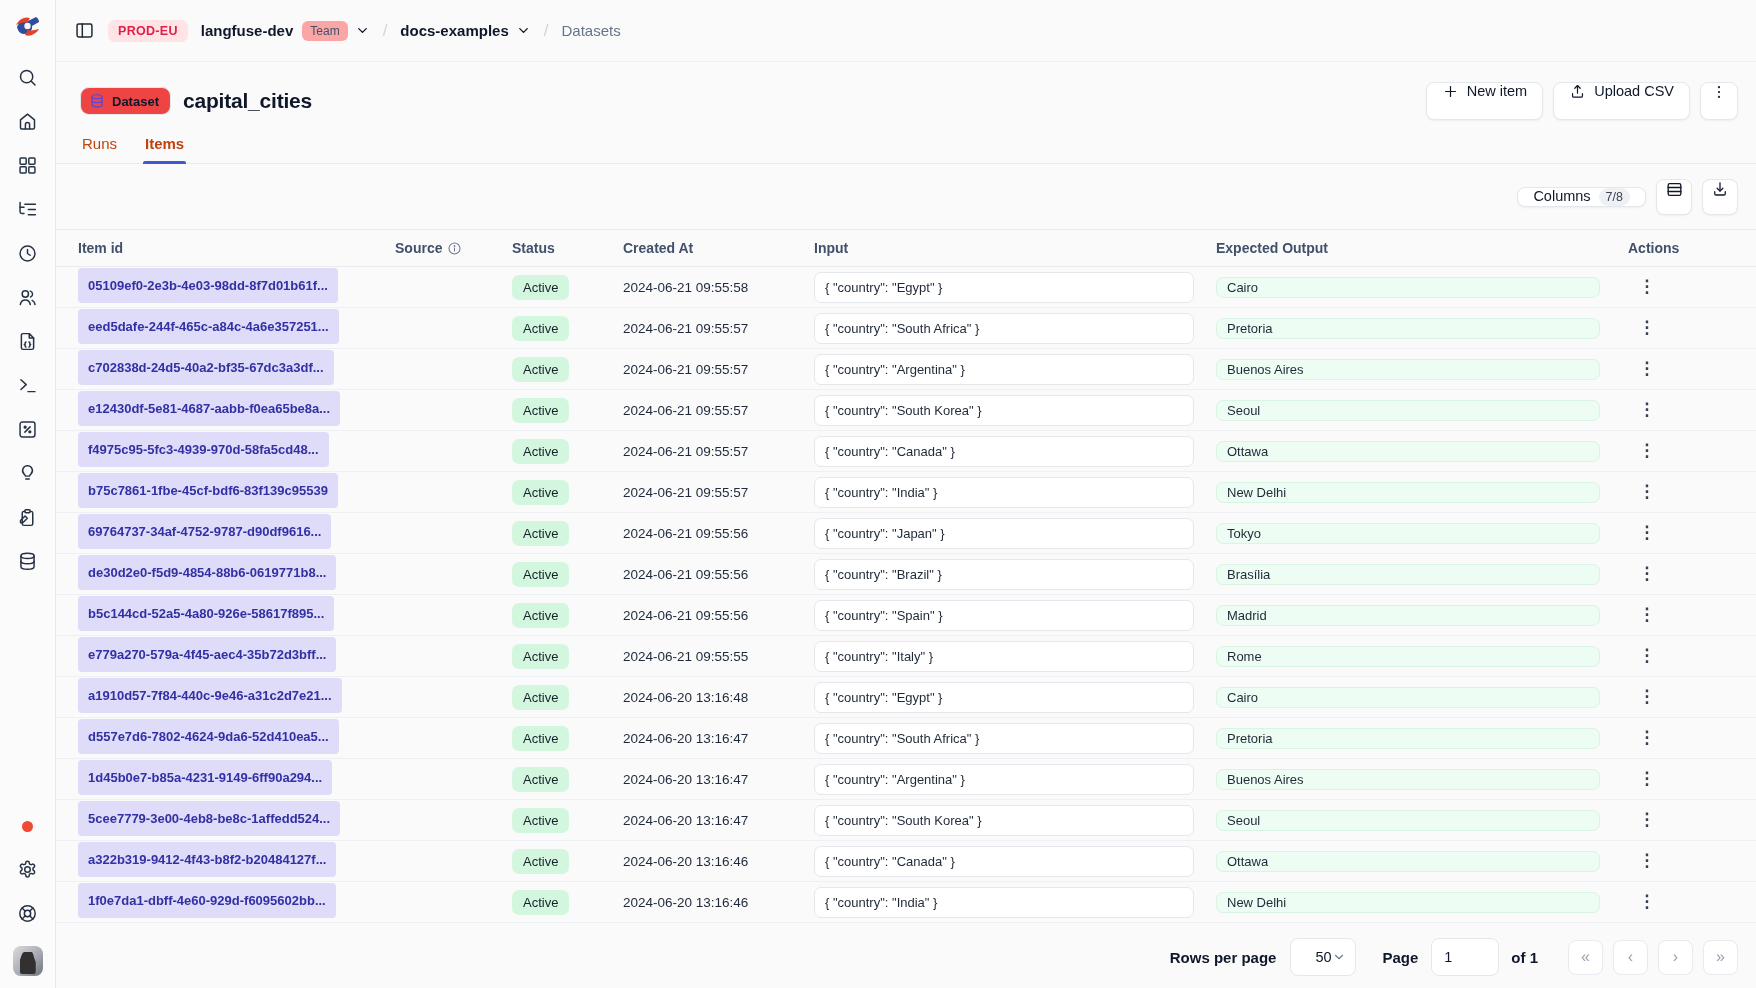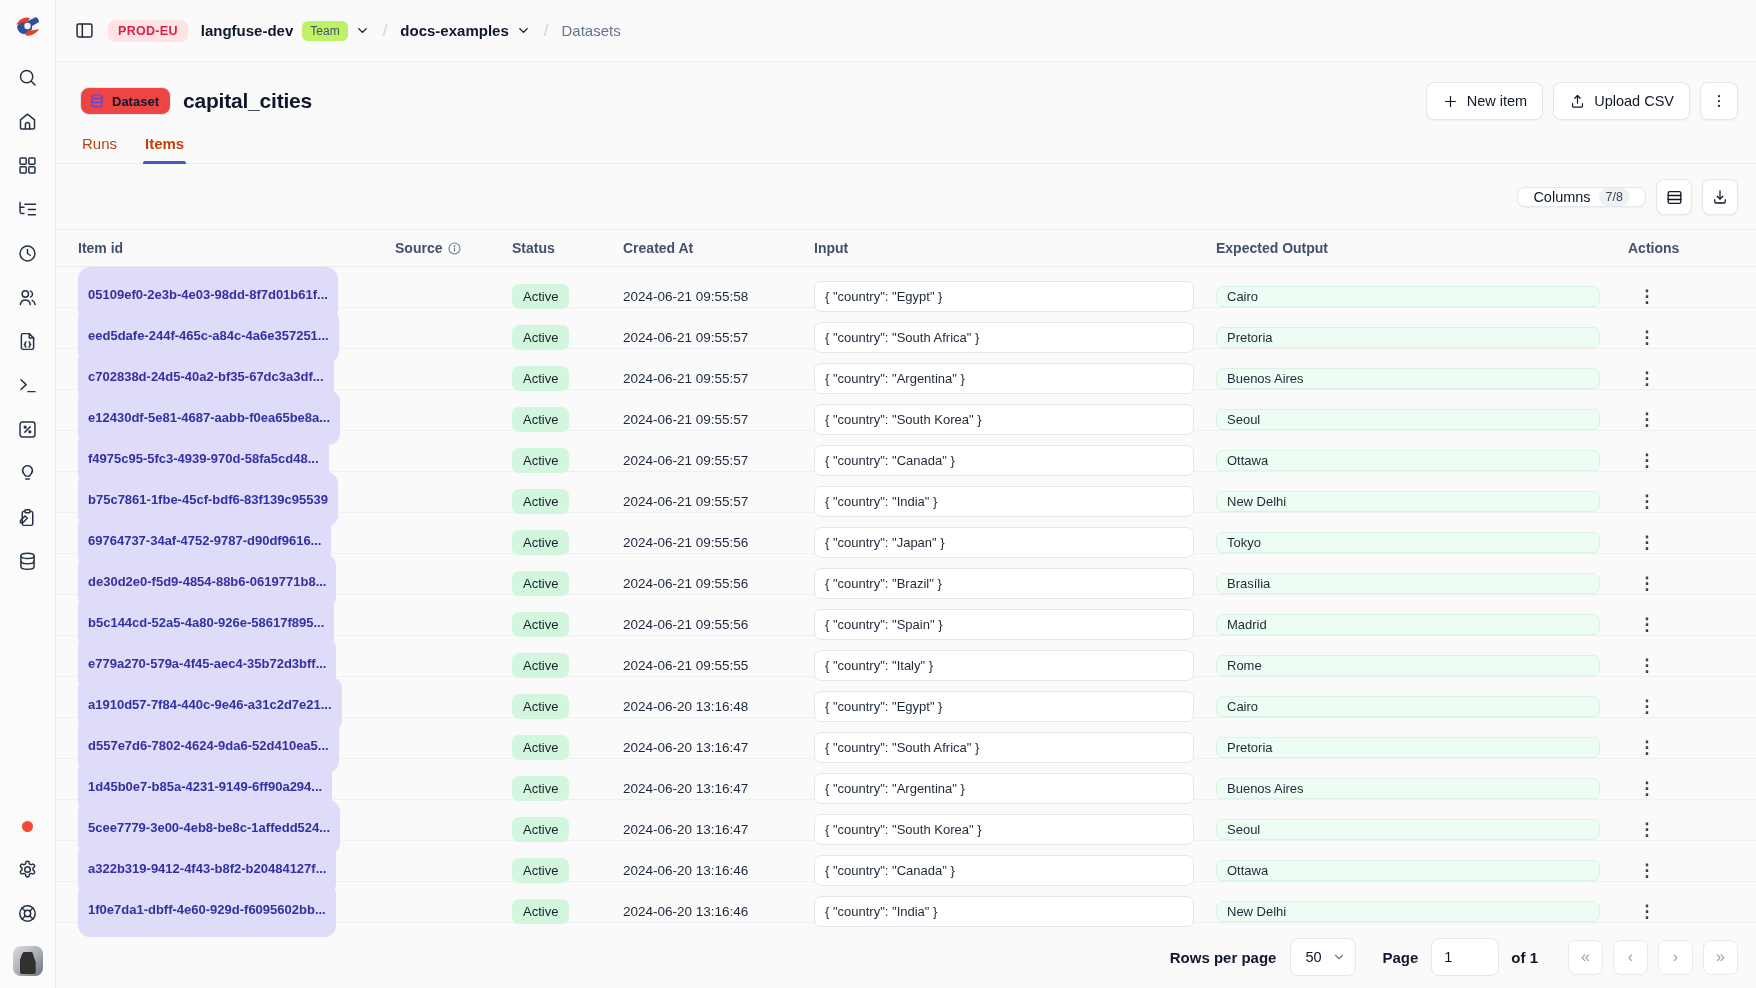--- a/index.html
+++ b/index.html
@@ -28,33 +28,33 @@
                    box-shadow:0 -1px 0 0 #3a3836; clip-path:polygon(20% 0,80% 0,100% 45%,100% 100%,0 100%,0 45%); }
 
   
   .main { flex:1; display:flex; flex-direction:column; min-width:0; }
 
   .topbar { height:62px; display:flex; align-items:center; gap:13px; padding:0 18px; border-bottom:1px solid #eef0f3; }
   .tb-icon { color:#1f2937; cursor:pointer; display:flex; }
   .env-badge { background:var(--env_badge_bg,#ffe4e6); color:var(--env_badge_text,#e11d48);
                font-size:12.5px; font-weight:600; letter-spacing:.3px; padding:4px 10px; border-radius:7px; }
   .crumb-strong { font-size:15px; font-weight:600; color:#0f172a; cursor:pointer; }
-  .mini-badge { background:#bef264; color:#42506a; font-size:12px; font-weight:500;
+  .mini-badge { background:#fca5a5; color:#42506a; font-size:12px; font-weight:500;
                 padding:3px 8px; border-radius:6px; margin-left:-4px; }
   .chev { color:#0f172a; display:flex; cursor:pointer; }
   .slash { color:#cfd6de; font-size:17px; font-weight:300; }
   .crumb-muted { font-size:15px; color:#64748b; }
 
   .page-head { display:flex; align-items:center; padding:18px 18px 0 24px; height:60px; }
   .dataset-badge { display:flex; align-items:center; gap:7px; background:#ef4444; border:1px solid #e4e7ec;
                    border-radius:9px; padding:5px 11px 5px 8px; font-size:13px; font-weight:700; cursor:default; }
   .dataset-badge svg { color:#4f46e5; }
   .page-title { font-size:21px; font-weight:700; margin-left:12px; letter-spacing:-.2px; }
   .head-actions { margin-left:auto; display:flex; gap:10px; }
-  .btn { display:flex; align-items:center; gap:8px; background:#fff; border:1px solid #e4e7ec; border-radius:8px;
+  .btn { display:flex; align-items:flex-start; gap:8px; background:#fff; border:1px solid #e4e7ec; border-radius:8px;
          height:38px; padding:0 15px; font-size:14.5px; font-weight:500; color:#0f172a; cursor:pointer;
          box-shadow:0 1px 2px rgba(16,24,40,.05); font-family:inherit; }
   .btn-icononly { width:38px; padding:0; justify-content:center; }
 
   .tabs { display:flex; gap:24px; padding:0 24px; margin-top:13px; border-bottom:1px solid #e9ebef; }
   .tab { padding:0 2px 11px; font-size:15px; font-weight:500; color:#c2410c; position:relative; cursor:pointer; }
   .tab.active { font-weight:600; }
   .tab.active::after { content:""; position:absolute; left:0; right:0; bottom:-1px; height:3px;
                        background:var(--accent,#4059c8); border-radius:2px 2px 0 0; }
 
@@ -64,36 +64,36 @@
   .btn-icon36 { width:36px; height:36px; padding:0; justify-content:center; }
 
   
   .table { border-top:1px solid #e9ebef; }
   .grid-cols { display:grid; grid-template-columns:317px 117px 111px 191px 402px 412px 1fr; padding-left:22px; align-items:center; }
   .thead { height:37px; border-bottom:1px solid #e9ebef; font-size:14px; font-weight:600; color:#41506b; }
   .th { display:flex; align-items:center; gap:5px; }
   .th .info { color:#6b7a90; }
   .row { height:41px; border-bottom:1px solid #eef0f3; }
   .id-pill { display:inline-block; max-width:308px; background:var(--id_pill_bg,#dedcf9); color:var(--id_pill_text,#3330a4);
-             font-size:13px; font-weight:600; padding:20px 10px; border-radius:12px; white-space:nowrap; overflow:hidden; cursor:pointer; }
+             font-size:13px; font-weight:600; padding:10px 10px; border-radius:4px; white-space:nowrap; overflow:hidden; cursor:pointer; }
   .status-pill { display:inline-block; background:var(--active_bg,#d3f7de); color:#17202b; font-size:13px;
                  padding:5px 11px; border-radius:7px; }
   .created { font-size:13.5px; color:#1e293b; }
   .input-box { width:380px; background:#fff; border:1px solid #e4e7ec; border-radius:7px; padding:7px 10px;
                font-size:13px; color:#1f2937; white-space:nowrap; overflow:hidden; cursor:pointer; }
   .expected-box { width:384px; background:var(--expected_bg,#edfdf3); border:1px solid #d9f3e4; border-radius:7px;
                   padding:2px 10px; font-size:13px; color:#1f2937; white-space:nowrap; overflow:hidden; cursor:pointer; }
   .dots { display:inline-flex; justify-content:center; width:26px; margin-left:6px; color:#374151; font-size:17px;
           font-weight:700; cursor:pointer; line-height:1; letter-spacing:0; }
 
   
   .pagination { margin-top:auto; display:flex; align-items:center; justify-content:flex-end; padding:0 18px; height:62px; }
   .pg-label { font-size:15px; color:#0f172a;font-weight:bold; }
   .select50 { display:flex; align-items:center; justify-content:space-between; width:66px; height:38px; margin-left:14px;
-              background:#fff; border:1px solid #e4e7ec; border-radius:8px; padding:0 9px 0 14px; font-size:14.5px; cursor:pointer; }
+              background:#fff; border:1px solid #e4e7ec; border-radius:8px; padding:0 9px 0 24px; font-size:14.5px; cursor:pointer; }
   .select50 .chev { color:#6b7a90; }
   .page-input { width:68px; height:38px; margin:0 12px 0 13px; background:#fff; border:1px solid #e4e7ec; border-radius:8px;
                 padding:0 12px; font-size:14.5px; color:#0f172a; font-family:inherit; }
   .pg-group { display:flex; gap:10px; margin-left:30px; }
   .pg-btn { width:35px; height:35px; display:flex; align-items:center; justify-content:center; background:#fff;
             border:1px solid #e7eaee; border-radius:8px; color:#9aa3b2; font-size:16px; cursor:pointer; font-family:inherit; }
   .sp26 { width:26px; }
 </style>
 </head>
 <body>

